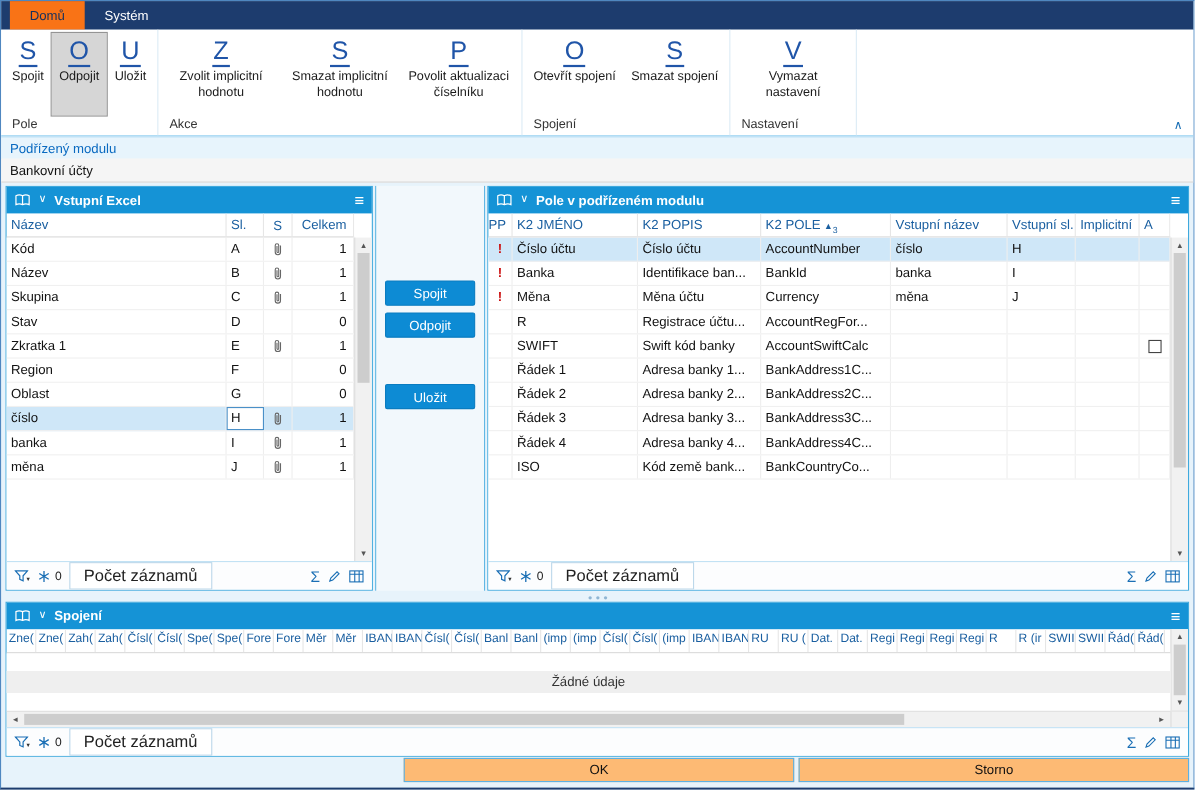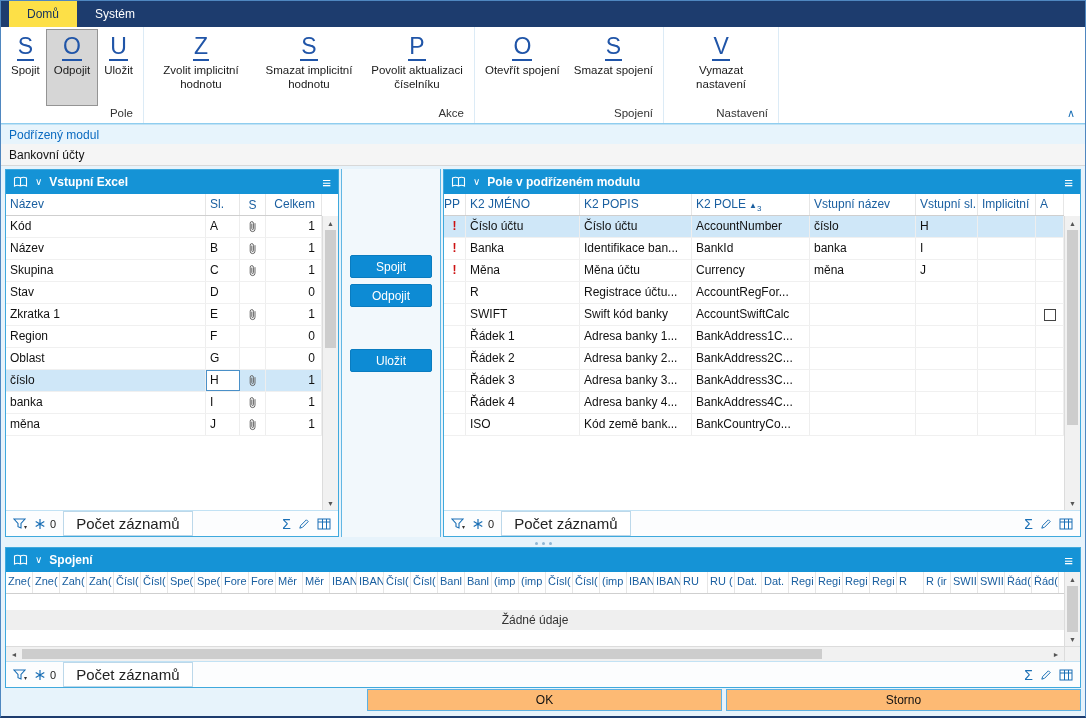--- a/index.html
+++ b/index.html
@@ -10,32 +10,32 @@
   
   .titlebar{height:30px;flex:0 0 30px;background:#fff;display:flex;align-items:center;padding-left:8px}
   .appicon{width:16px;height:16px;margin-right:8px;display:inline-flex}
   .title{font-size:12px;color:#111}
   .winbtns{margin-left:auto;display:flex;height:100%}
   .winbtn{width:46px;display:flex;align-items:center;justify-content:center;font-size:14px;color:#222;cursor:default}
 
   
   .tabbar{height:26px;flex:0 0 26px;background:#1d3c6e;display:flex;align-items:stretch;padding-left:8px}
   .tab{padding:0 18px;display:flex;align-items:center;color:#fff;font-size:12px}
-  .tab.active{background:#fde047;color:#14305e}
+  .tab.active{background:#f97316;color:#14305e}
 
   
   .ribbon{background:#fff;display:flex;border-bottom:1px solid #8fcdef;flex:0 0 97px;position:relative}
   #ribbon-groups{display:flex}
   .rgroup{display:flex;flex-direction:column;border-right:1px solid #dcebf6}
   .rgroup-buttons{display:flex;flex:1;padding:3px 3px 0;align-items:stretch}
   .rbtn{display:flex;flex-direction:column;align-items:center;padding:3px 7px 2px}
   .rbtn.pressed{background:#d6d6d6;outline:1px solid #949494}
   .rletter{font-size:23px;line-height:26px;color:#2055a8;border-bottom:2px solid #2055a8;padding:0 1px;margin-bottom:3px}
   .rlabel{font-size:11.5px;color:#1a1a1a;text-align:center;line-height:1.2;max-width:94px}
-  .rgroup-label{text-align:right;font-size:11.5px;color:#333;padding:2px 10px 4px}
+  .rgroup-label{text-align:left;font-size:11.5px;color:#333;padding:2px 10px 4px}
   .collapse{position:absolute;right:10px;bottom:3px;color:#1a6fb5;font-size:11px}
 
   
   .infolabel{height:20px;flex:0 0 20px;background:#e7f4fc;color:#0a6ac0;display:flex;align-items:center;padding-left:8px;border-top:1px solid #bfe2f5}
   .infovalue{height:22px;flex:0 0 22px;background:#f5f5f5;display:flex;align-items:center;padding-left:8px;border-bottom:1px solid #d8d8d8}
 
   
   .main{flex:1;display:flex;padding:3px 4px;min-height:0}
   .panel{border:1px solid #3fa9dd;background:#fff;display:flex;flex-direction:column;min-height:0;min-width:0}
   .panel.left{flex:0 0 334px}
@@ -172,21 +172,21 @@
               <div class="rletter">V</div>
               <div class="rlabel">Vymazat nastavení</div>
             </div>
           </div>
           <div class="rgroup-label">Nastavení</div>
         </div>
       </div>
     <div class="collapse">∧</div>
   </div>
 
-  <div class="infolabel">Podřízený modul</div>
+  <div class="infolabel">Podřízený modulu</div>
   <div class="infovalue">Bankovní účty</div>
 
   <div class="main">
 
     <div class="panel left">
       <div class="phead">
         <span class="hicon">
           <svg width="15" height="12" viewBox="0 0 15 12">
               <path d="M1.5 2C3.5 1 5.5 1 7.5 2 9.5 1 11.5 1 13.5 2V10C11.5 9 9.5 9 7.5 10 5.5 9 3.5 9 1.5 10Z" fill="none" stroke="#fff" stroke-width="1.1"></path>
               <path d="M7.5 2V10" stroke="#fff" stroke-width="1.1"></path>

